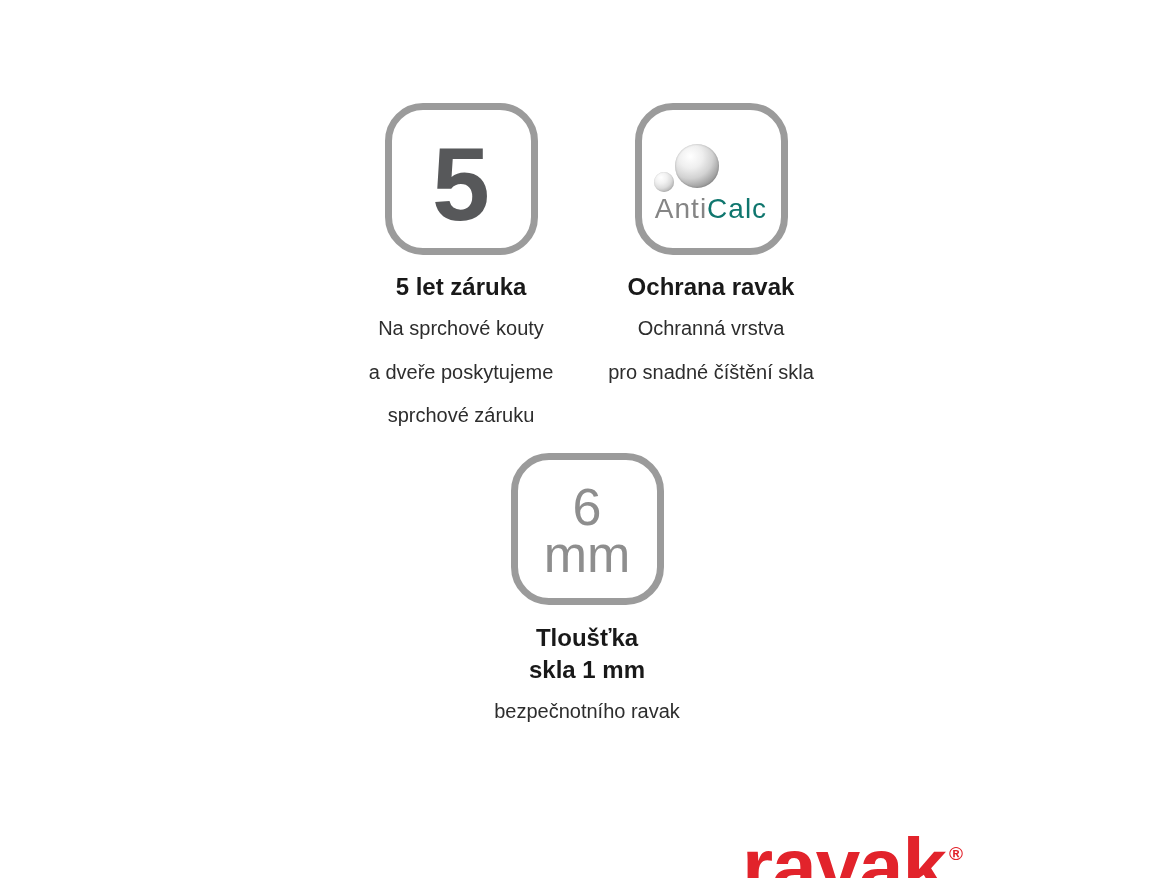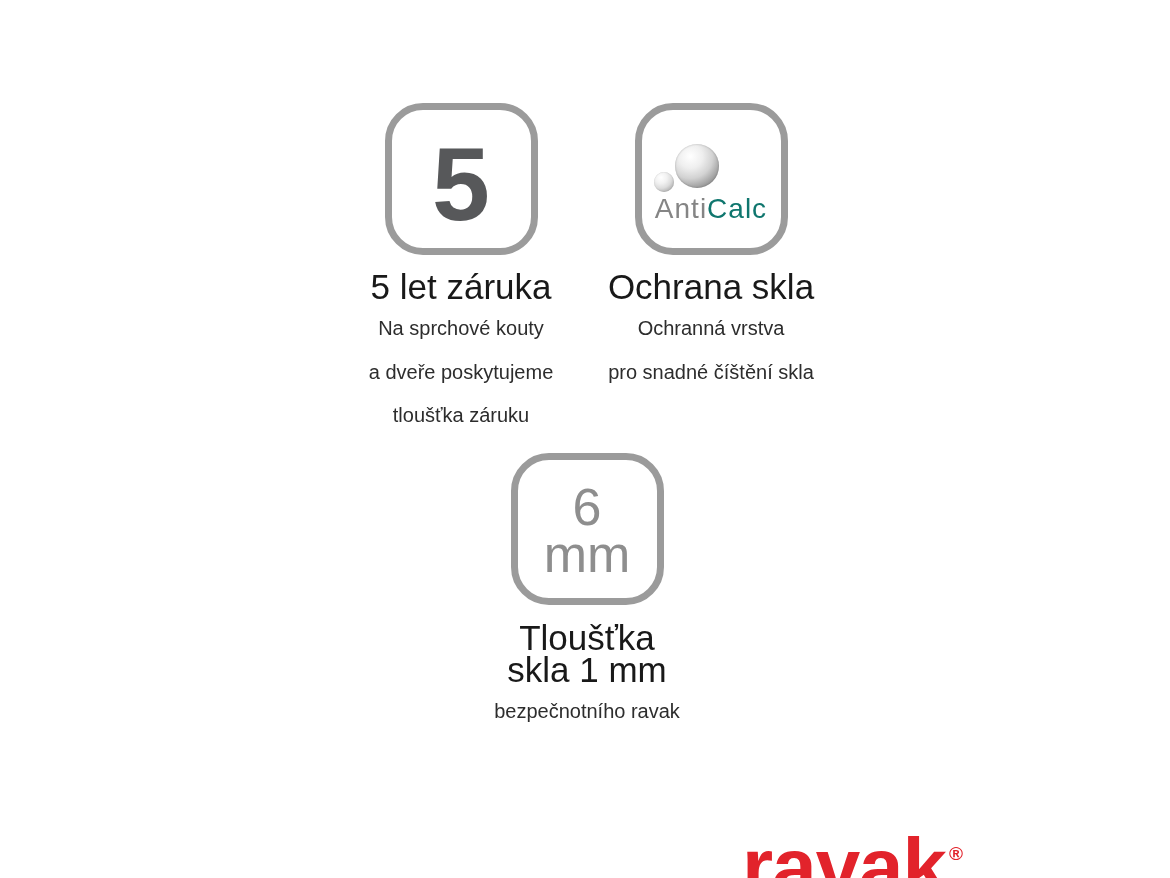--- a/index.html
+++ b/index.html
@@ -68,23 +68,23 @@
     font-size: 28px;
     letter-spacing: 1px;
     color: #858585;
     line-height: 1;
     white-space: nowrap;
   }
   .anticalc-calc { color: #0f766e; }
 
   .title {
     margin: 19px 0 0;
-    font-size: 35px;
+    font-size: 24px;
     line-height: 26px;
-    font-weight: normal;
+    font-weight: bold;
     color: #191919;
   }
   .tline { display: block; }
   #feature-thickness .title { line-height: 32px; margin-top: 17px; }
 
   .desc {
     margin: -3px 0 0;
     font-size: 20px;
     line-height: 23.5px;
     color: #2d2d2d;
@@ -122,34 +122,34 @@
   <section class="feature" id="feature-warranty">
     <div class="icon-box">
       <span class="num5">5</span>
     </div>
     <h3 class="title">
       <span class="tline">5 let záruka</span>
     </h3>
     <p class="desc">
       <span class="dline">Na sprchové kouty</span>
       <span class="dline">a dveře poskytujeme</span>
-      <span class="dline">tloušťka záruku</span>
+      <span class="dline">sprchové záruku</span>
     </p>
   </section>
 
   <section class="feature" id="feature-anticalc">
     <div class="icon-box">
       <span class="bubble bubble-big"></span>
       <span class="bubble bubble-small"></span>
       <div class="anticalc-label">
         <span>Anti</span><span class="anticalc-calc">Calc</span>
       </div>
     </div>
     <h3 class="title">
-      <span class="tline">Ochrana skla</span>
+      <span class="tline">Ochrana ravak</span>
     </h3>
     <p class="desc">
       <span class="dline">Ochranná vrstva</span>
       <span class="dline">pro snadné číštění skla</span>
     </p>
   </section>
 
   <section class="feature" id="feature-thickness">
     <div class="icon-box">
       <span class="mm-label">

